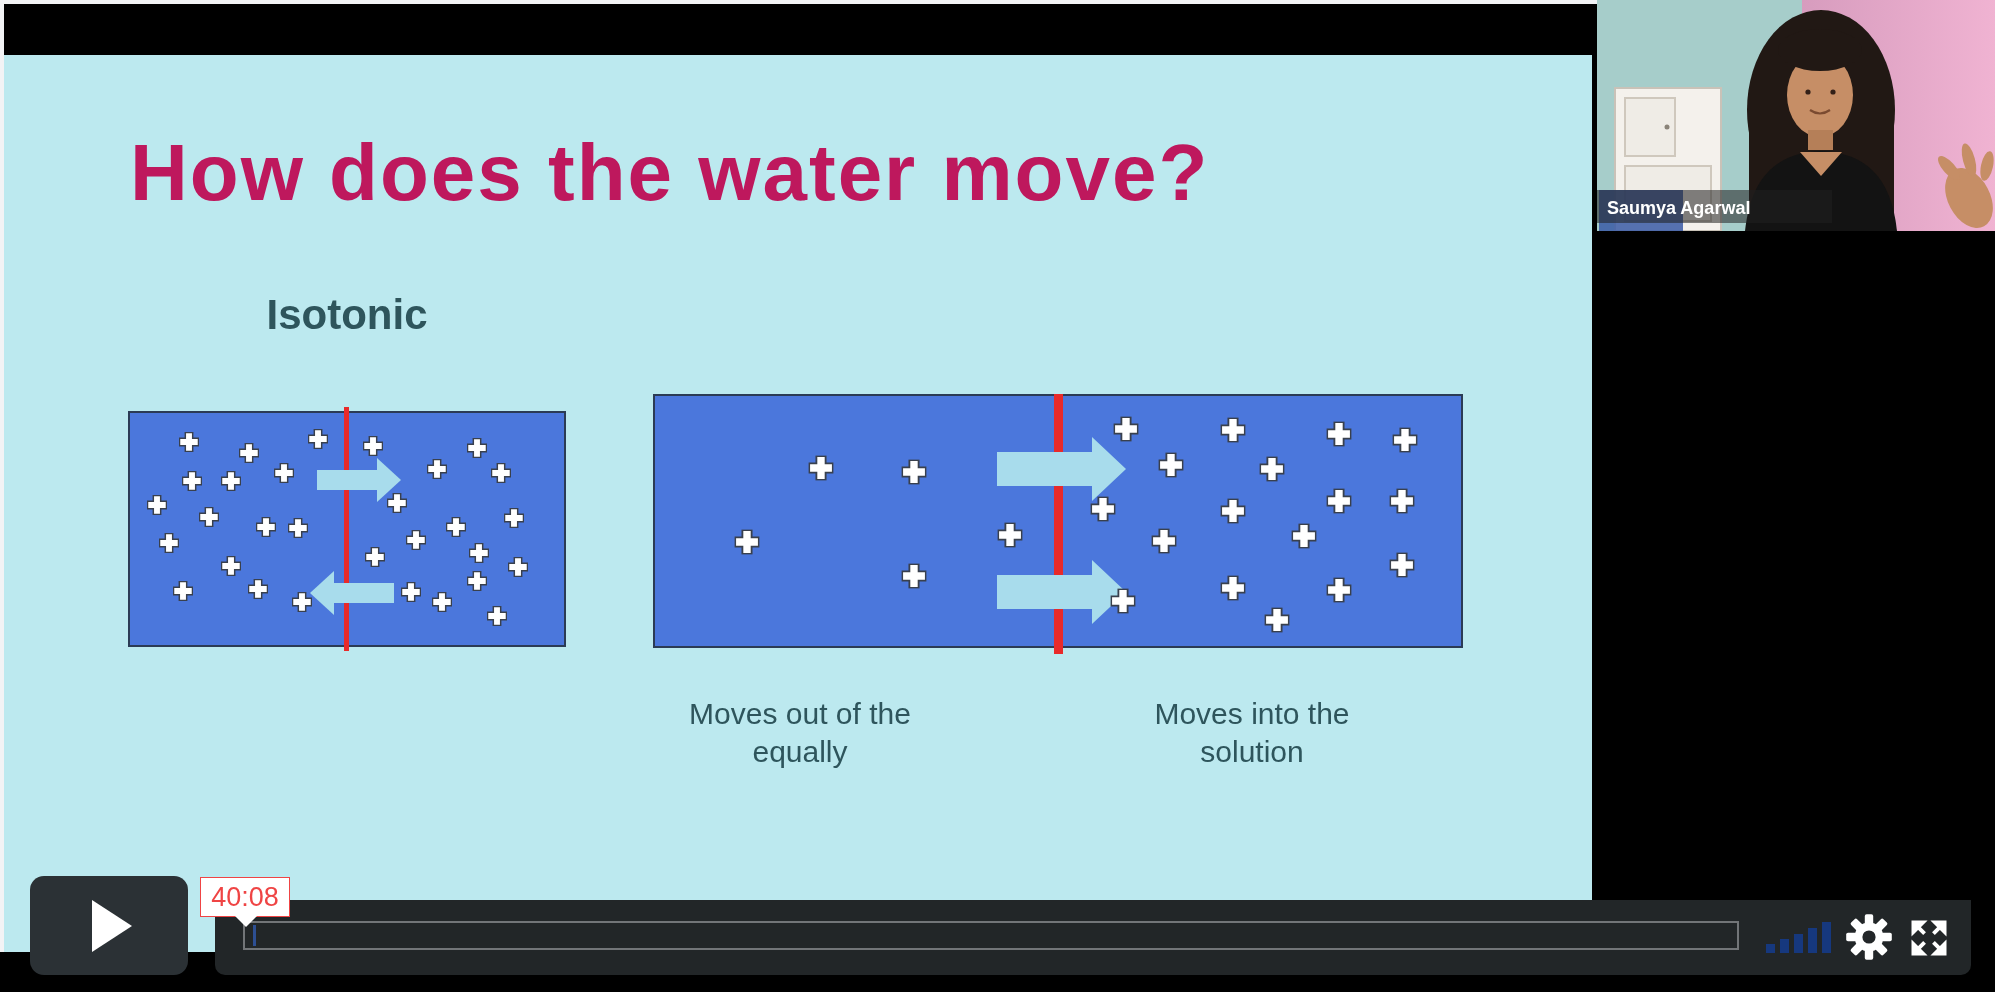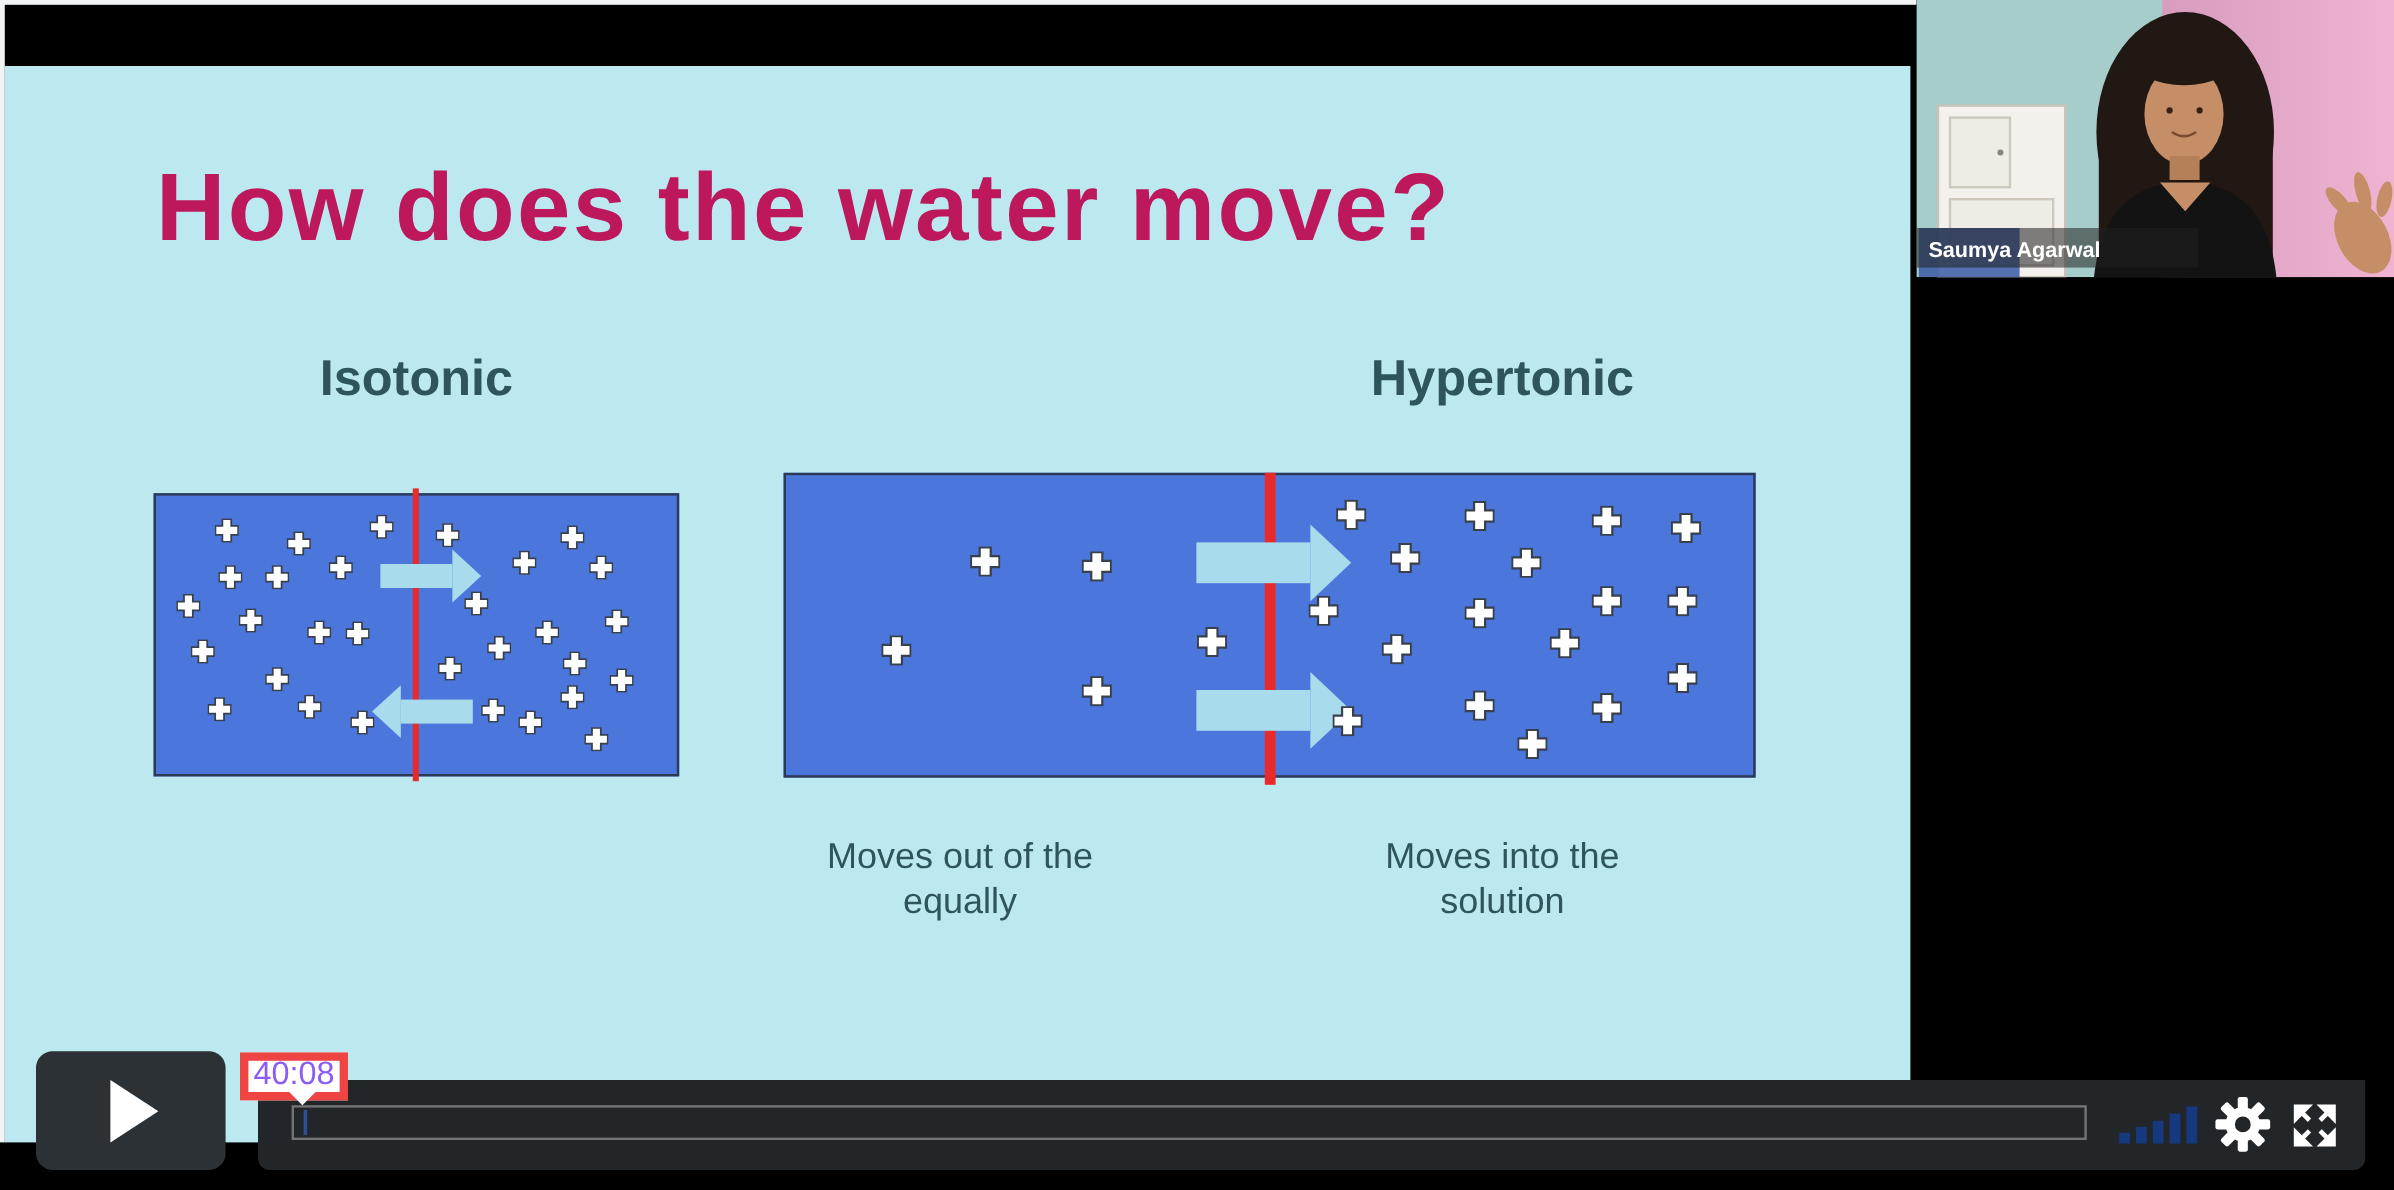--- a/index.html
+++ b/index.html
@@ -44,35 +44,34 @@
   .volume{position:absolute;left:1551px;top:21px;height:32px;display:flex;
           align-items:flex-end;gap:5px;cursor:pointer;}
   .vbar{width:9px;background:#16387e;}
 
   .gearbtn{position:absolute;left:1630px;top:13px;width:48px;height:48px;background:none;
            border:none;cursor:pointer;padding:0;}
   .fsbtn{position:absolute;left:1694px;top:18px;width:40px;height:40px;background:none;
          border:none;cursor:pointer;padding:0;}
 
   .tooltip{position:absolute;left:200px;top:877px;width:90px;height:40px;background:#fff;
-           border:7px solid #ef4444;box-sizing:border-box;display:flex;align-items:flex-end;
-           justify-content:center;font-size:27px;color:#8b5cf6;}
+           border:1px solid #ef4444;box-sizing:border-box;display:flex;align-items:center;
+           justify-content:center;font-size:27px;color:#ef4444;}
   .tooltip::after{content:"";position:absolute;left:34px;top:100%;width:0;height:0;
            border:11px solid transparent;border-top-color:#fff;}
 </style>
 </head>
 <body>
 
 <div class="root">
 
   <div class="slide">
     <div class="title">How does the water move?</div>
 
     <div class="heading c0">Isotonic</div>
-    <div class="heading c2">Hypertonic</div>
 
     <div class="diagram" style="left: 124px; top: 356px; width: 438px; height: 236px;">
         <div class="membrane" style="left: 214px; width: 5px; top: -6px; height: 244px;"></div>
         <div class="arrow-body" style="left: 187px; top: 57px; width: 60px; height: 20px;"></div>
         <div class="arrow-head" style="top: 45px; border-top: 22px solid transparent; border-bottom: 22px solid transparent; left: 247px; border-left: 24px solid rgb(168, 220, 236);"></div>
         <div class="arrow-body" style="left: 204px; top: 170px; width: 60px; height: 20px;"></div>
         <div class="arrow-head" style="top: 158px; border-top: 22px solid transparent; border-bottom: 22px solid transparent; left: 180px; border-right: 24px solid rgb(168, 220, 236);"></div>
         <div class="particle" style="left: 13.7%; top: 12.3%; width: 20px; height: 20px;"><svg viewBox="0 0 19 19" width="100%" height="100%">
             <path d="M6 0.5 H13 V6 H18.5 V13 H13 V18.5 H6 V13 H0.5 V6 H6 Z" fill="#ffffff" stroke="#39404d" stroke-width="1.4"></path>
           </svg></div>

